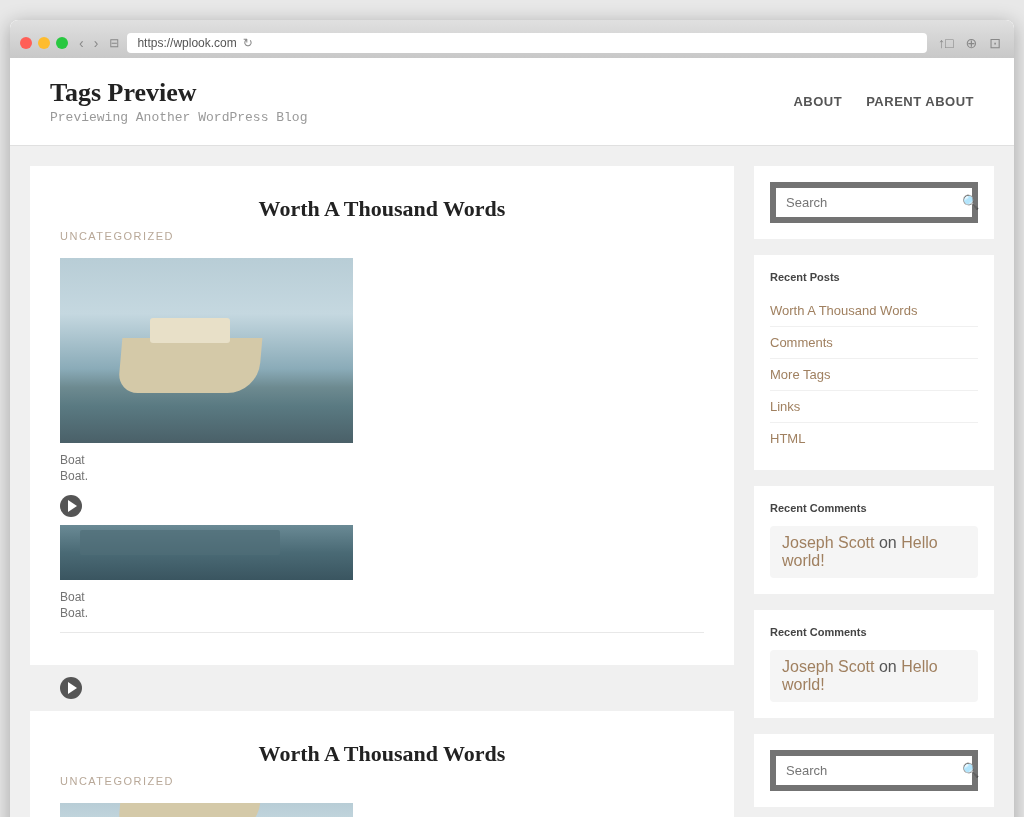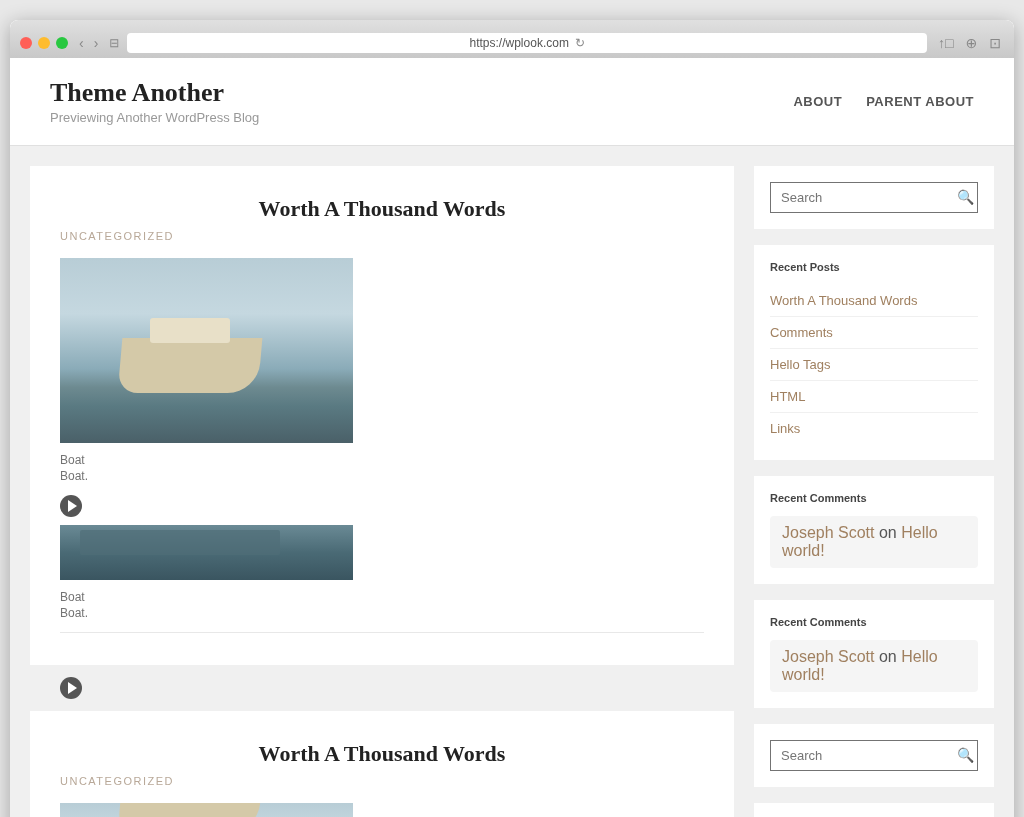--- a/index.html
+++ b/index.html
@@ -27,21 +27,20 @@
       flex: 1;
       background: white;
       border-radius: 4px;
       padding: 3px 10px;
       font-size: 12px;
       color: #555;
       font-family: -apple-system, sans-serif;
       text-align: center;
       display: flex;
       align-items: center;
-      justify-content: center;
       gap: 6px;
     }
     .browser-actions { display: flex; gap: 6px; align-items: center; }
 
     
     .browser-window {
       background: white;
       margin: 20px auto;
       width: 1004px;
       border-radius: 8px;
@@ -63,21 +62,21 @@
     .site-title {
       font-size: 26px;
       font-weight: bold;
       color: #222;
       font-family: Georgia, serif;
     }
     .site-tagline {
       font-size: 13px;
       color: #999;
       margin-top: 2px;
-      font-family: Liberation Sans, sans-serif;
+      font-family: Liberation Mono, monospace;
     }
     .site-nav { display: flex; gap: 24px; font-weight: bold; }
     .nav-link {
       font-size: 13px;
       color: #555;
       text-decoration: none;
       font-family: -apple-system, sans-serif;
       letter-spacing: 0.5px;
     }
 
@@ -197,21 +196,21 @@
       font-weight: bold;
       color: #444;
       margin-bottom: 12px;
       font-family: -apple-system, sans-serif;
     }
 
     
     .search-box {
       display: flex;
       align-items: center;
-      border: 1px solid #737373;
+      border: 6px solid #737373;
       padding: 6px 10px;
       background: white;
     }
     .search-input {
       flex: 1;
       border: none;
       outline: none;
       font-size: 13px;
       color: #888;
       font-family: -apple-system, sans-serif;
@@ -266,21 +265,21 @@
       <button class="nav-btn">↑□</button>
       <button class="nav-btn">⊕</button>
       <button class="nav-btn">⊡</button>
     </div>
   </div>
 
   <div class="browser-body">
 
     <div class="site-header">
       <div class="site-title-area">
-        <div class="site-title">Theme Another</div>
+        <div class="site-title">Tags Preview</div>
         <div class="site-tagline">Previewing Another WordPress Blog</div>
       </div>
       <nav class="site-nav">
         <a class="nav-link" href="#">ABOUT</a>
         <a class="nav-link" href="#">PARENT ABOUT</a>
       </nav>
     </div>
 
     <div class="main-layout">
 
@@ -329,23 +328,23 @@
           <div class="search-box">
             <input class="search-input" type="text" placeholder="Search" style="">
             <span class="search-icon">🔍</span>
           </div>
         </div>
 
         <div class="sidebar-widget">
           <div class="widget-title">Recent Posts</div>
           <a class="recent-post-link" href="#">Worth A Thousand Words</a>
           <a class="recent-post-link" href="#">Comments</a>
-          <a class="recent-post-link" href="#">Hello Tags</a>
+          <a class="recent-post-link" href="#">More Tags</a>
+          <a class="recent-post-link" href="#">Links</a>
           <a class="recent-post-link" href="#">HTML</a>
-          <a class="recent-post-link" href="#">Links</a>
         </div>
 
         <div class="sidebar-widget">
           <div class="widget-title">Recent Comments</div>
           <div class="comment-bubble">
             <span class="comment-author">Joseph Scott</span>
             <span> on </span>
             <span class="comment-post">Hello world!</span>
           </div>
         </div>

